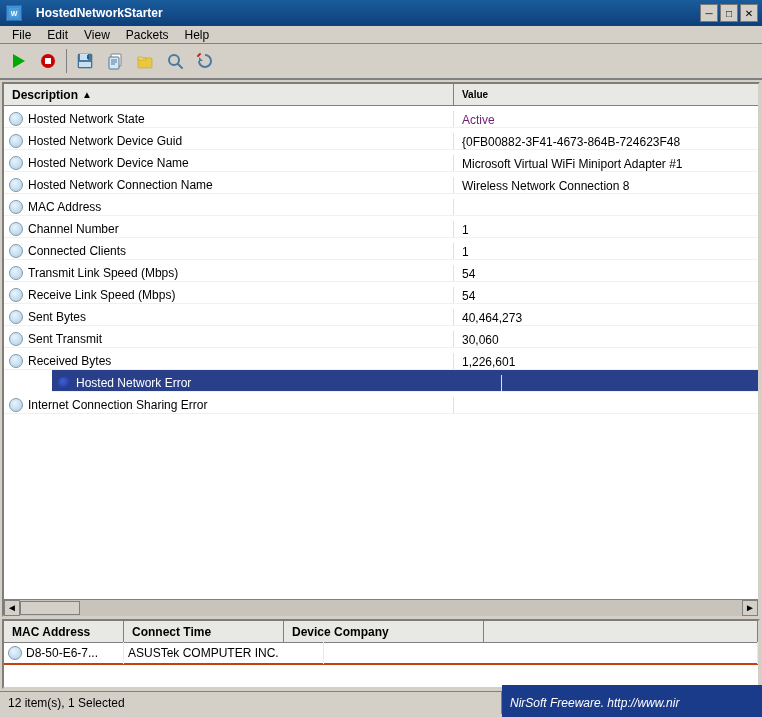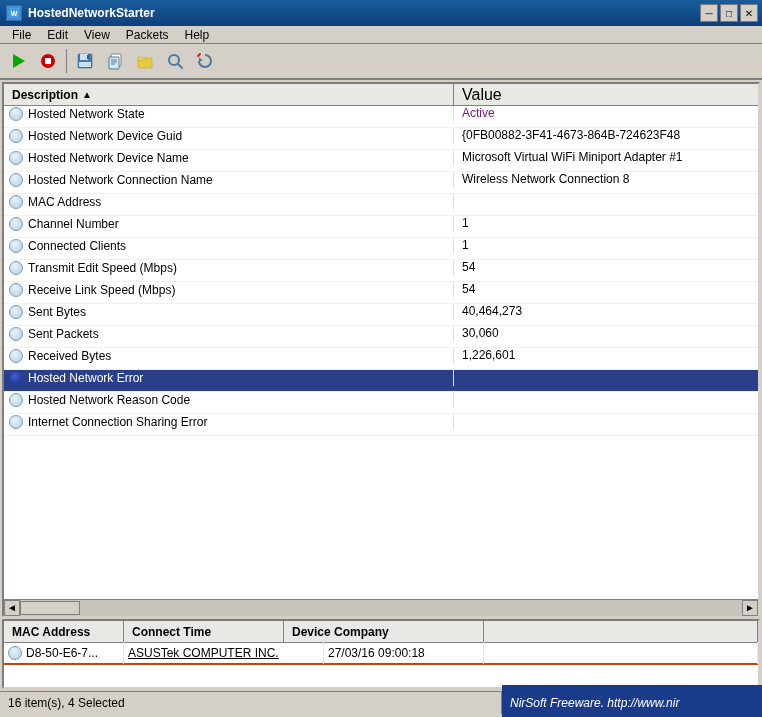--- a/index.html
+++ b/index.html
@@ -19,21 +19,21 @@
       height: 26px;
       display: flex;
       align-items: center;
       justify-content: space-between;
       padding: 0 4px 0 6px;
       user-select: none;
     }
     .title-bar-left {
       display: flex;
       align-items: center;
-      gap: 6px;
+      gap: 14px;
     }
     .title-icon {
       width: 16px;
       height: 16px;
       background: #4a9cdc;
       border: 1px solid #2a6cb0;
       display: flex;
       align-items: center;
       justify-content: center;
       font-size: 9px;
@@ -135,43 +135,44 @@
       padding: 2px 8px;
       font-size: 12px;
       font-weight: bold;
       display: flex;
       align-items: center;
       gap: 4px;
     }
     .col-val {
       flex: 1;
       padding: 2px 8px;
-      font-size: 16px;
-      font-weight: normal;
+      font-size: 10px;
+      font-weight: bold;
       display: flex;
       align-items: center;
     }
     .sort-arrow { font-size: 10px; }
 
     
     .table-body {
       flex: 1;
       overflow-y: auto;
       overflow-x: hidden;
     }
     .table-row {
       display: flex;
       height: 22px;
-      align-items: flex-start;
+      align-items: flex-end;
       border-bottom: 1px solid #f0f0f0;
       cursor: default;
     }
     .table-row.selected {
       background: #2a3f8a;
       color: white;
+      margin-left: 48px;
     }
     .row-desc {
       width: 450px;
       border-right: 1px solid #e0e0e0;
       padding: 0 4px;
       display: flex;
       align-items: center;
       gap: 4px;
       white-space: nowrap;
       overflow: hidden;
@@ -277,21 +278,21 @@
     }
     .bcell {
       border-right: 1px solid #e8e8e8;
       padding: 0 4px;
       height: 22px;
       display: flex;
       align-items: center;
       white-space: nowrap;
     }
     .bcell-mac { width: 120px; gap: 4px; }
-    .bcell-company { width: 200px; text-decoration: underline; }
+    .bcell-company { width: 200px; }
     .bcell-time { width: 160px; }
     .bcell-extra { flex: 1; }
 
     
     .status-bar {
       background: #d4d0c8;
       border-top: 1px solid #808080;
       height: 22px;
       display: flex;
       align-items: center;
@@ -469,21 +470,21 @@
           </span>
       <span>Connected Clients</span>
     </div>
     <div class="row-val">1</div>
   </div>
       <div class="table-row">
     <div class="row-desc">
       <span class="row-icon">
             <span class="circle-icon"></span>
           </span>
-      <span>Transmit Edit Speed (Mbps)</span>
+      <span>Transmit Link Speed (Mbps)</span>
     </div>
     <div class="row-val">54</div>
   </div>
       <div class="table-row">
     <div class="row-desc">
       <span class="row-icon">
             <span class="circle-icon"></span>
           </span>
       <span>Receive Link Speed (Mbps)</span>
     </div>
@@ -496,48 +497,39 @@
           </span>
       <span>Sent Bytes</span>
     </div>
     <div class="row-val">40,464,273</div>
   </div>
       <div class="table-row">
     <div class="row-desc">
       <span class="row-icon">
             <span class="circle-icon"></span>
           </span>
-      <span>Sent Packets</span>
+      <span>Sent Transmit</span>
     </div>
     <div class="row-val">30,060</div>
   </div>
       <div class="table-row">
     <div class="row-desc">
       <span class="row-icon">
             <span class="circle-icon"></span>
           </span>
       <span>Received Bytes</span>
     </div>
     <div class="row-val">1,226,601</div>
   </div>
       <div class="table-row selected">
     <div class="row-desc">
       <span class="row-icon">
             <span class="circle-icon-filled"></span>
           </span>
       <span>Hosted Network Error</span>
-    </div>
-    <div class="row-val"></div>
-  </div>
-      <div class="table-row">
-    <div class="row-desc">
-      <span class="row-icon">
-            <span class="circle-icon"></span>
-          </span>
-      <span>Hosted Network Reason Code</span>
     </div>
     <div class="row-val"></div>
   </div>
       <div class="table-row">
     <div class="row-desc">
       <span class="row-icon">
             <span class="circle-icon"></span>
           </span>
       <span>Internet Connection Sharing Error</span>
     </div>
@@ -566,22 +558,21 @@
     </div>
     <div class="bcol bcol-extra"></div>
   </div>
   <div id="bottom-rows">
       <div class="bottom-row">
     <div class="bcell bcell-mac">
       <span class="circle-icon"></span>
       <span>D8-50-E6-7...</span>
     </div>
     <div class="bcell bcell-company">ASUSTek COMPUTER INC.</div>
-    <div class="bcell bcell-time">27/03/16 09:00:18</div>
     <div class="bcell bcell-extra"></div>
   </div>
     </div>
 </div>
 
 <div class="status-bar">
-  <div class="status-left">16 item(s), 4 Selected</div>
+  <div class="status-left">12 item(s), 1 Selected</div>
   <div class="status-right">NirSoft Freeware.  http://www.nir</div>
 </div>
 
 </body></html>

